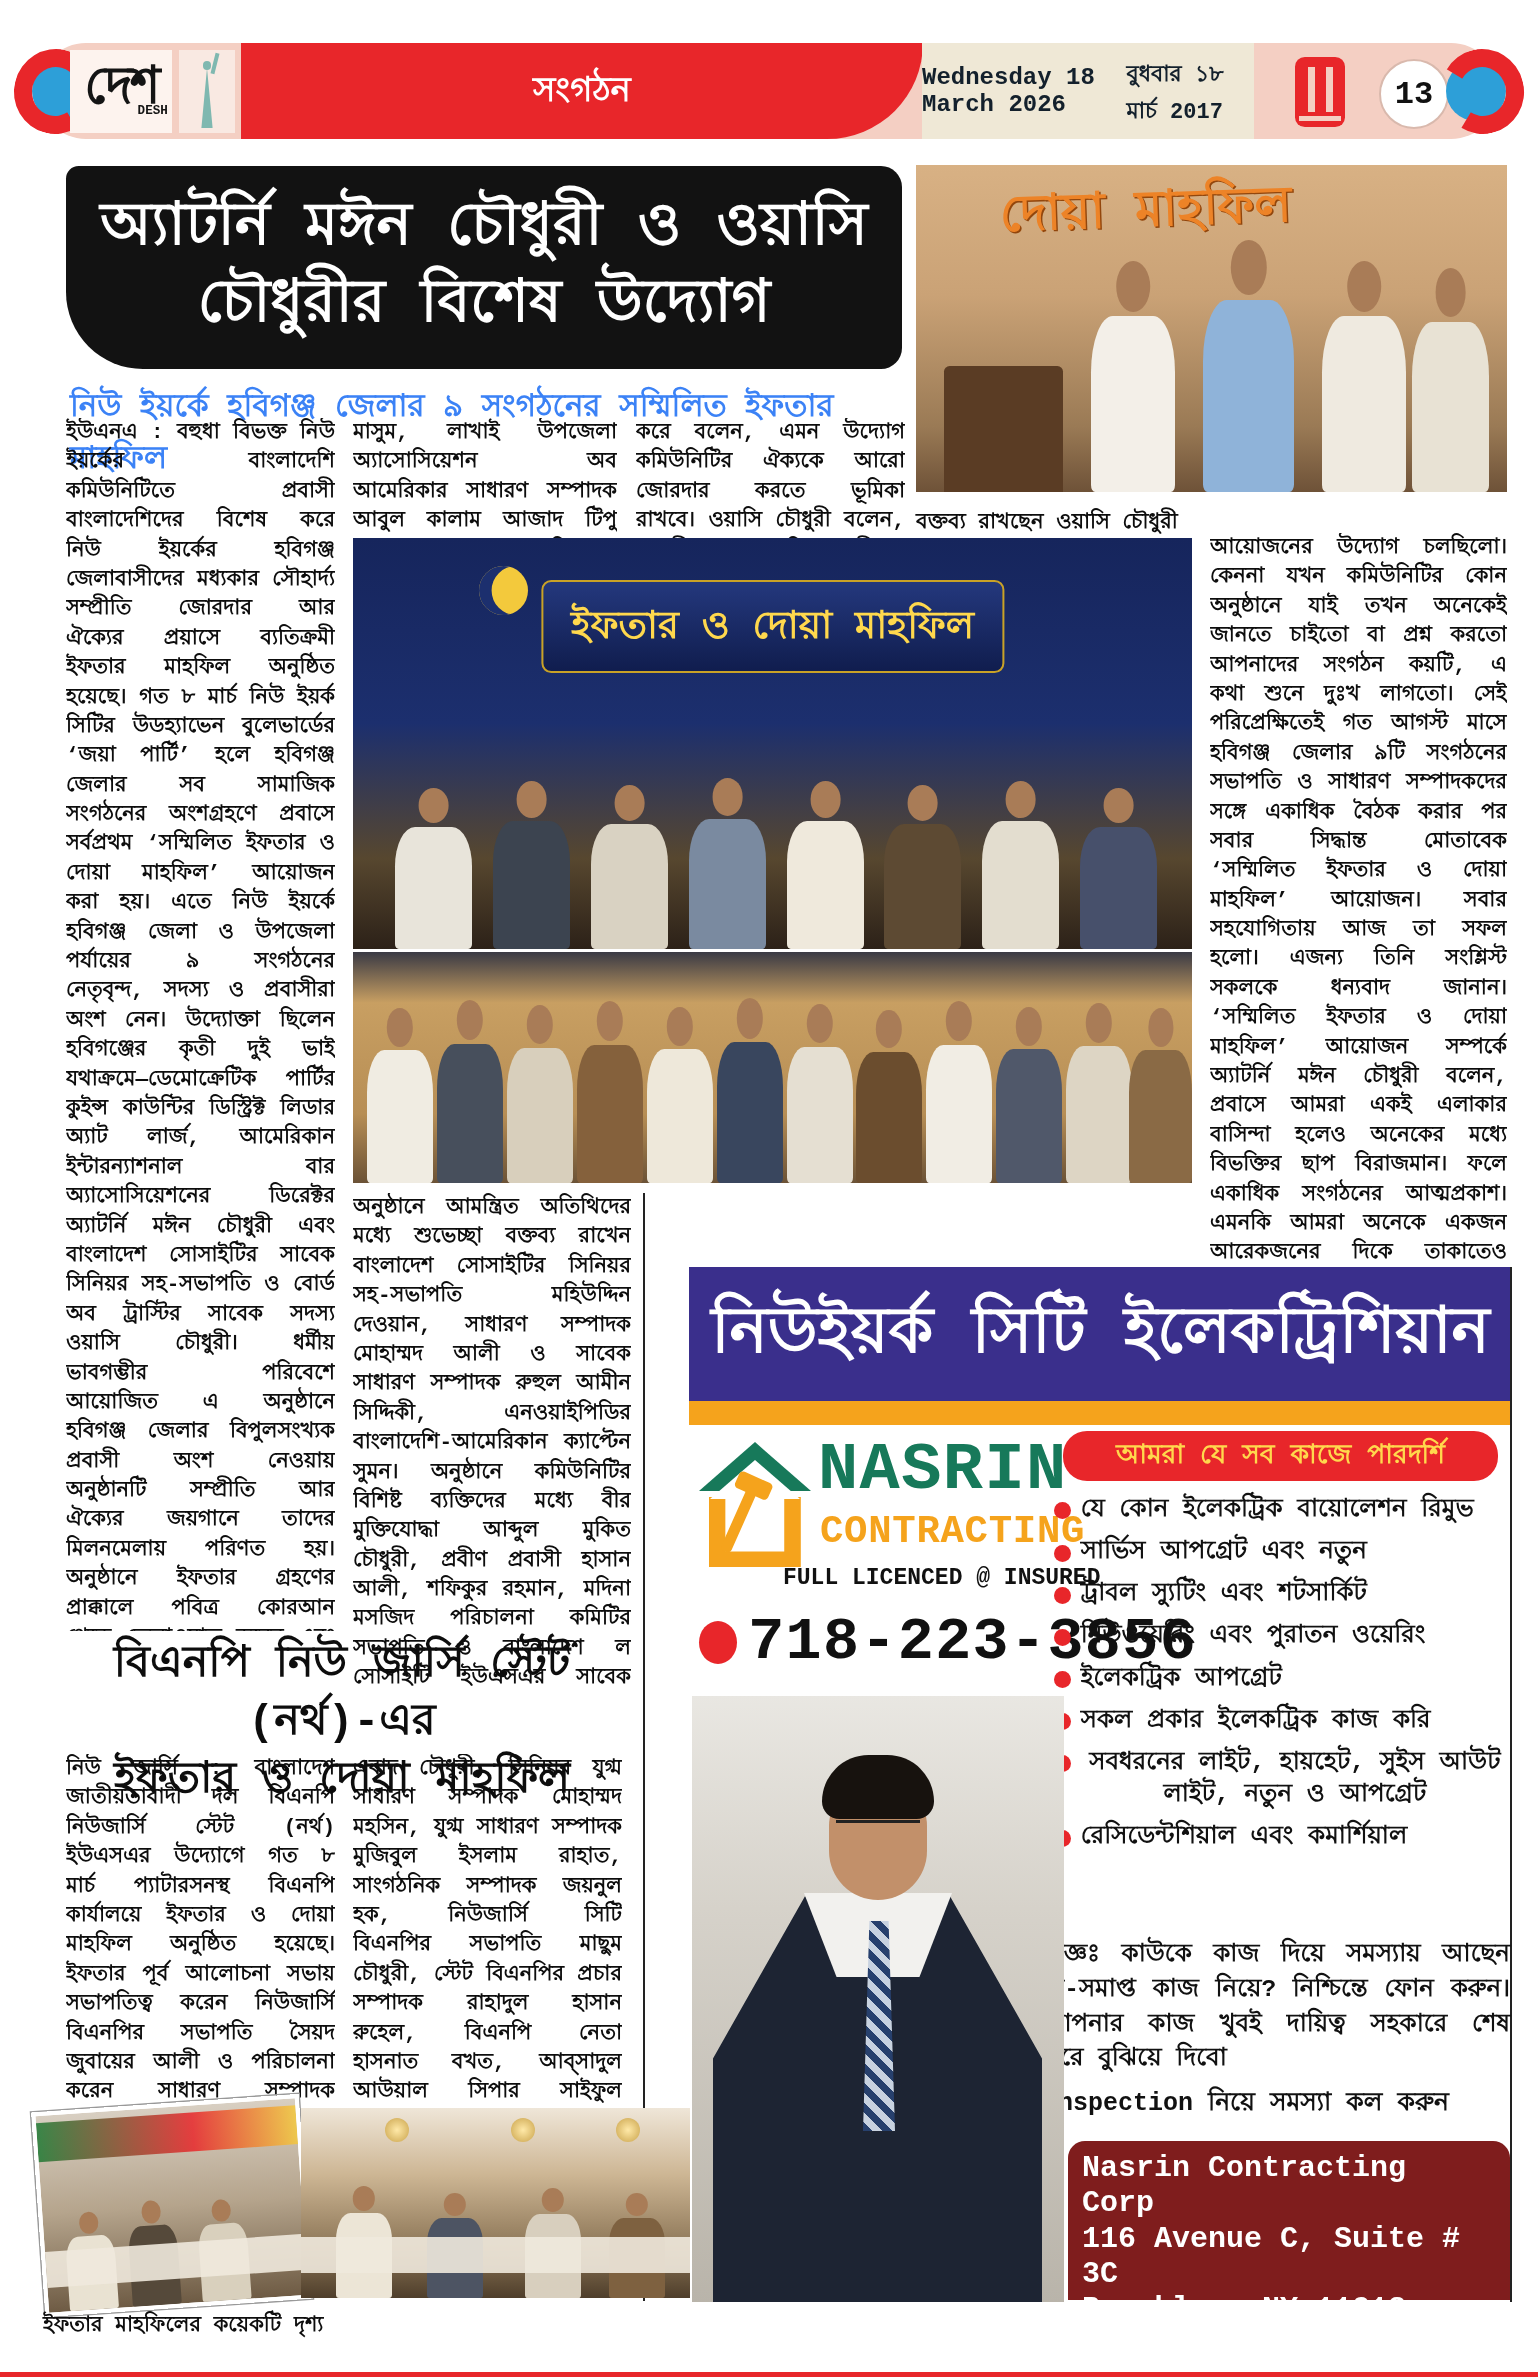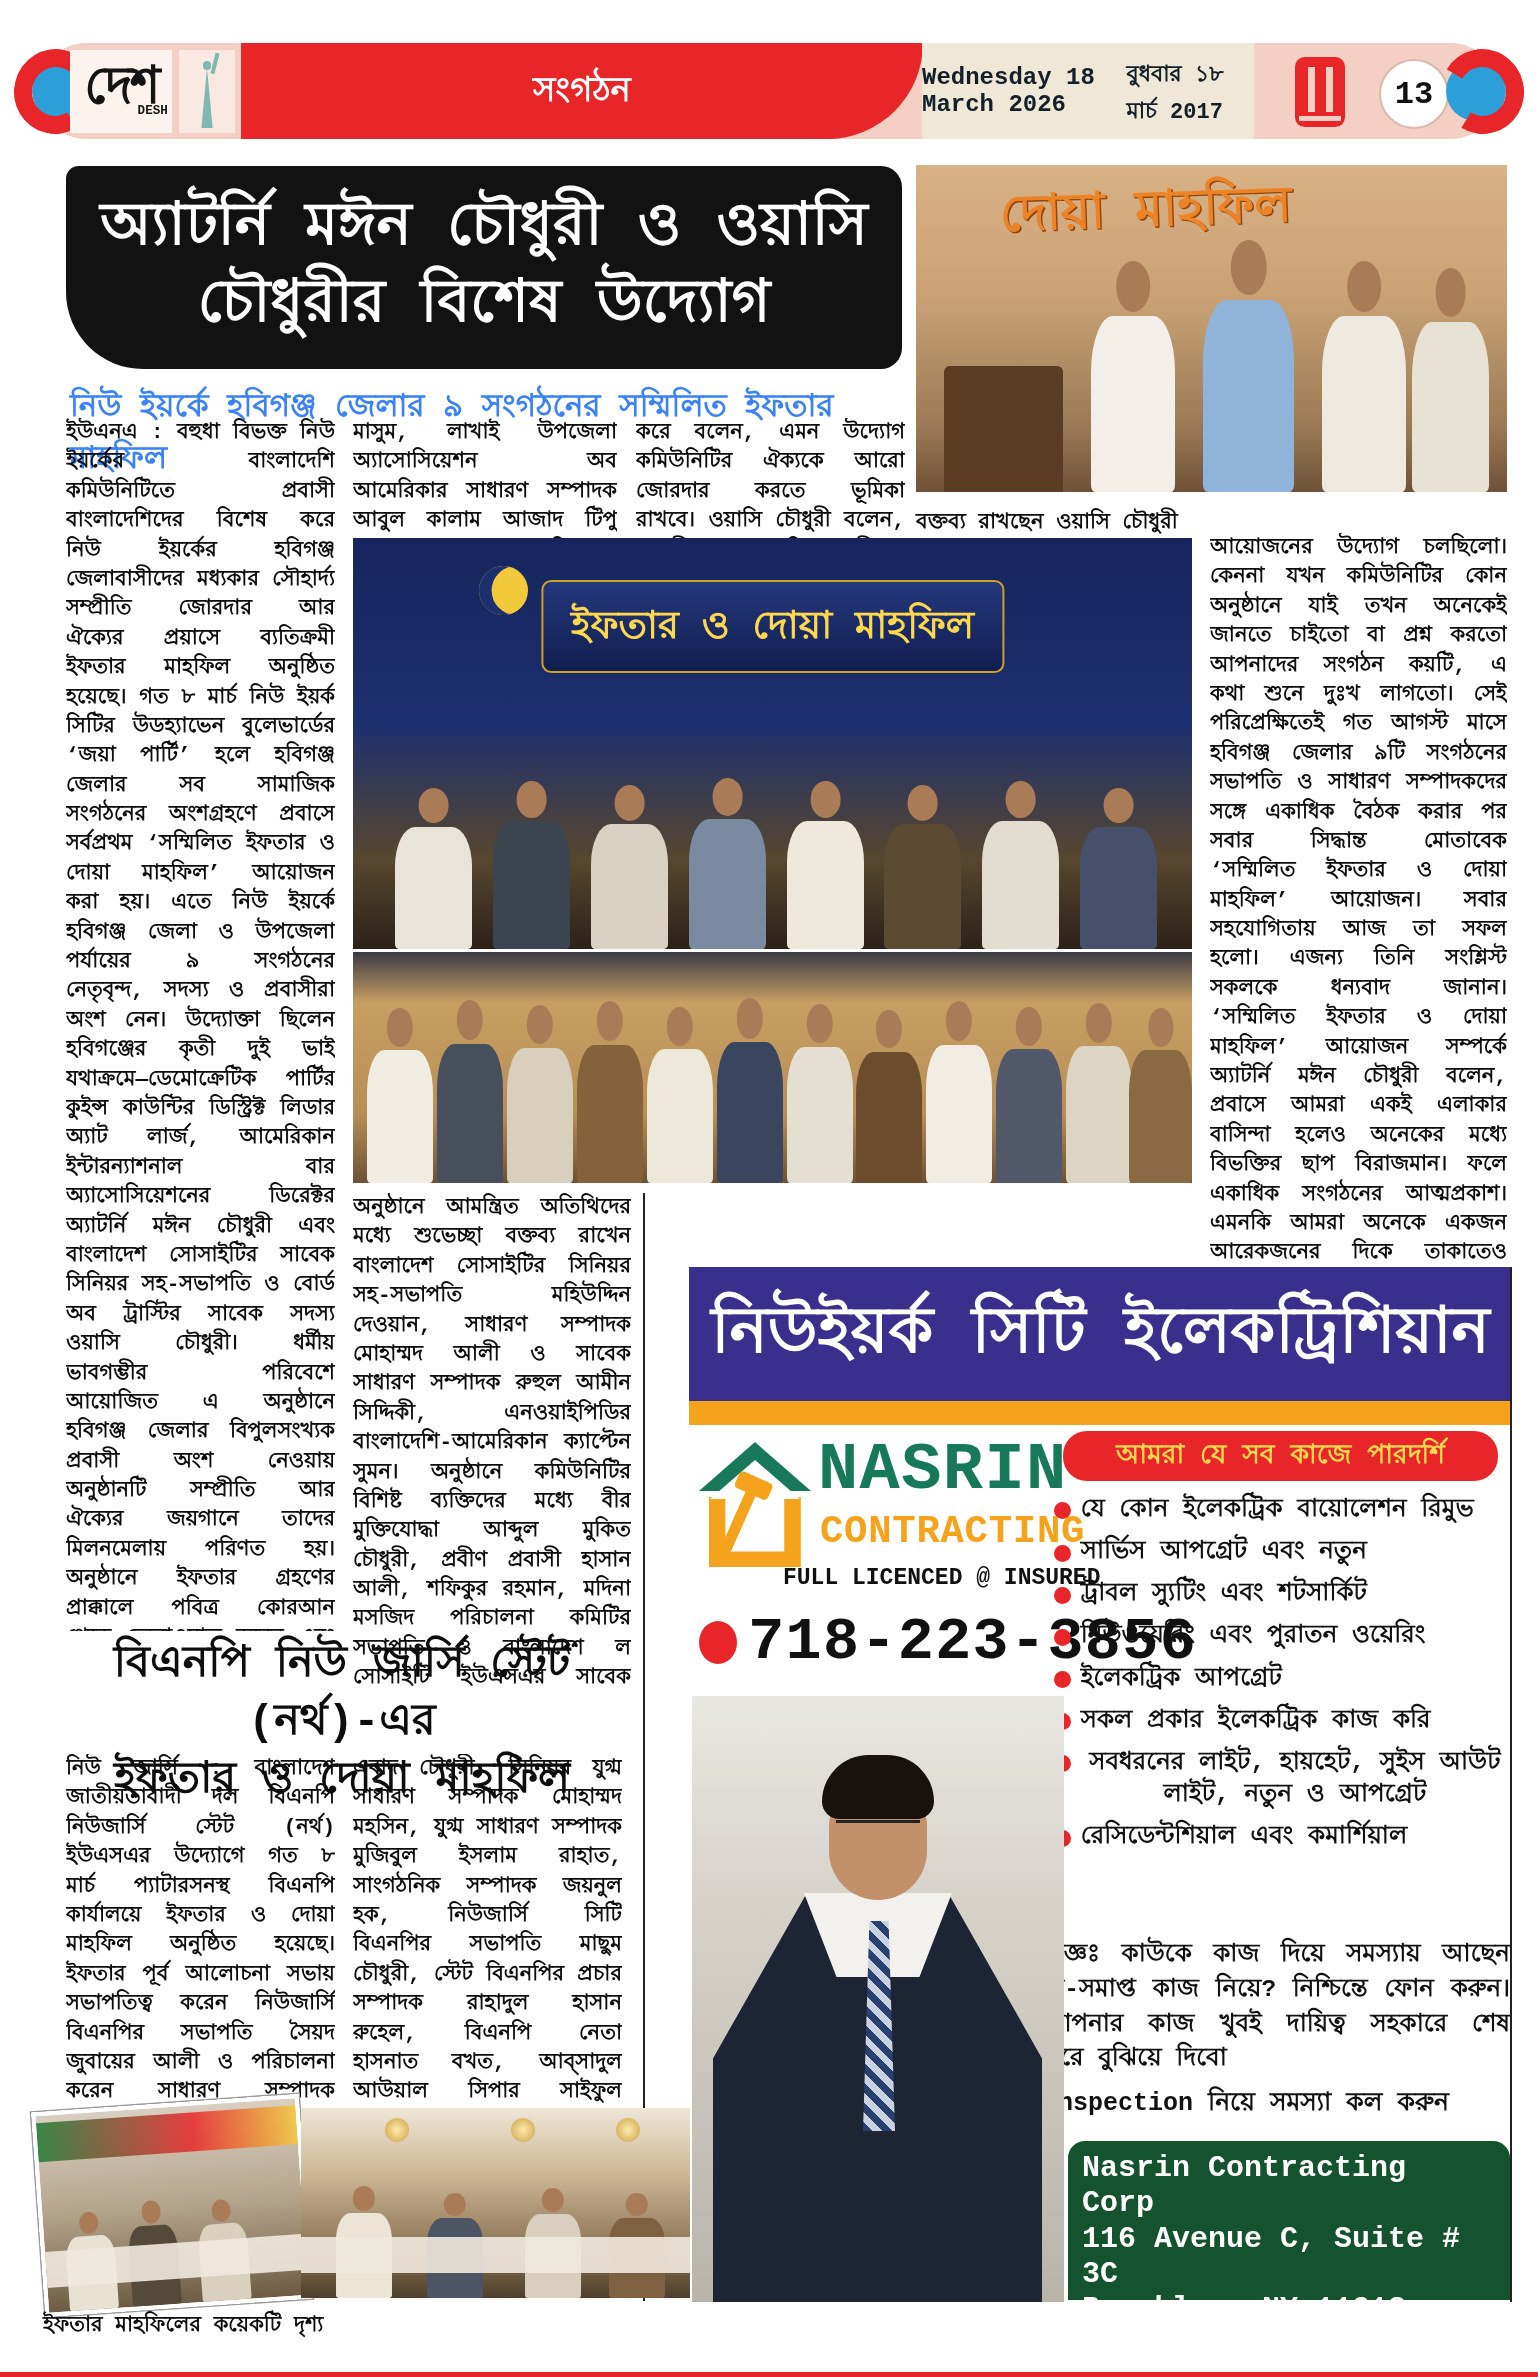--- a/index.html
+++ b/index.html
@@ -134,21 +134,21 @@
      border-radius:45px 45px 49px 49px;background:#c2906a;}
   .pm-glasses{position:absolute;top:124px;left:144px;width:84px;height:21px;
      border-top:3.5px solid #222;}
   .pm-shirt{position:absolute;top:197px;left:112px;width:148px;height:84px;background:#f2f1ee;
      clip-path:polygon(0 0,100% 0,78% 100%,22% 100%);}
   .pm-suit{position:absolute;top:200px;left:21px;width:329px;height:406px;background:#1d2433;
      clip-path:polygon(28% 0,40% 16%,50% 10%,60% 16%,72% 0,100% 40%,100% 100%,0 100%,0 40%);}
   .pm-tie{position:absolute;top:225px;left:171px;width:32px;height:210px;
      background:repeating-linear-gradient(45deg,#27406d 0 7px,#c8d2e0 7px 14px);
      clip-path:polygon(20% 0,80% 0,100% 100%,0 100%);}
-  .purpleBox{left:1068px;top:2141px;width:442px;height:159px;background:#14532d;
+  .purpleBox{left:1068px;top:2141px;width:442px;height:159px;background:#7f1d1d;
      border-radius:17px 17px 0 0;padding:9.8px 14px;box-sizing:border-box;color:#fff;}
   .purpleBox .l1{font-size:30px;font-weight:bold;line-height:1.18;}
   .purpleBox .l2{font-size:24px;font-weight:bold;line-height:1.2;margin-top:1.4px;}
   .purpleBox .l3{font-size:22px;font-weight:bold;margin-top:1.4px;}
 
   
   .hl2{left:66px;top:1636px;width:552px;text-align:center;font-size:43px;font-weight:bold;
        line-height:1.35;color:#0d0d0d;}
   .colA{left:66px;top:1754px;width:269px;height:350px;overflow:hidden;}
   .colB{left:353px;top:1754px;width:269px;height:350px;overflow:hidden;}

